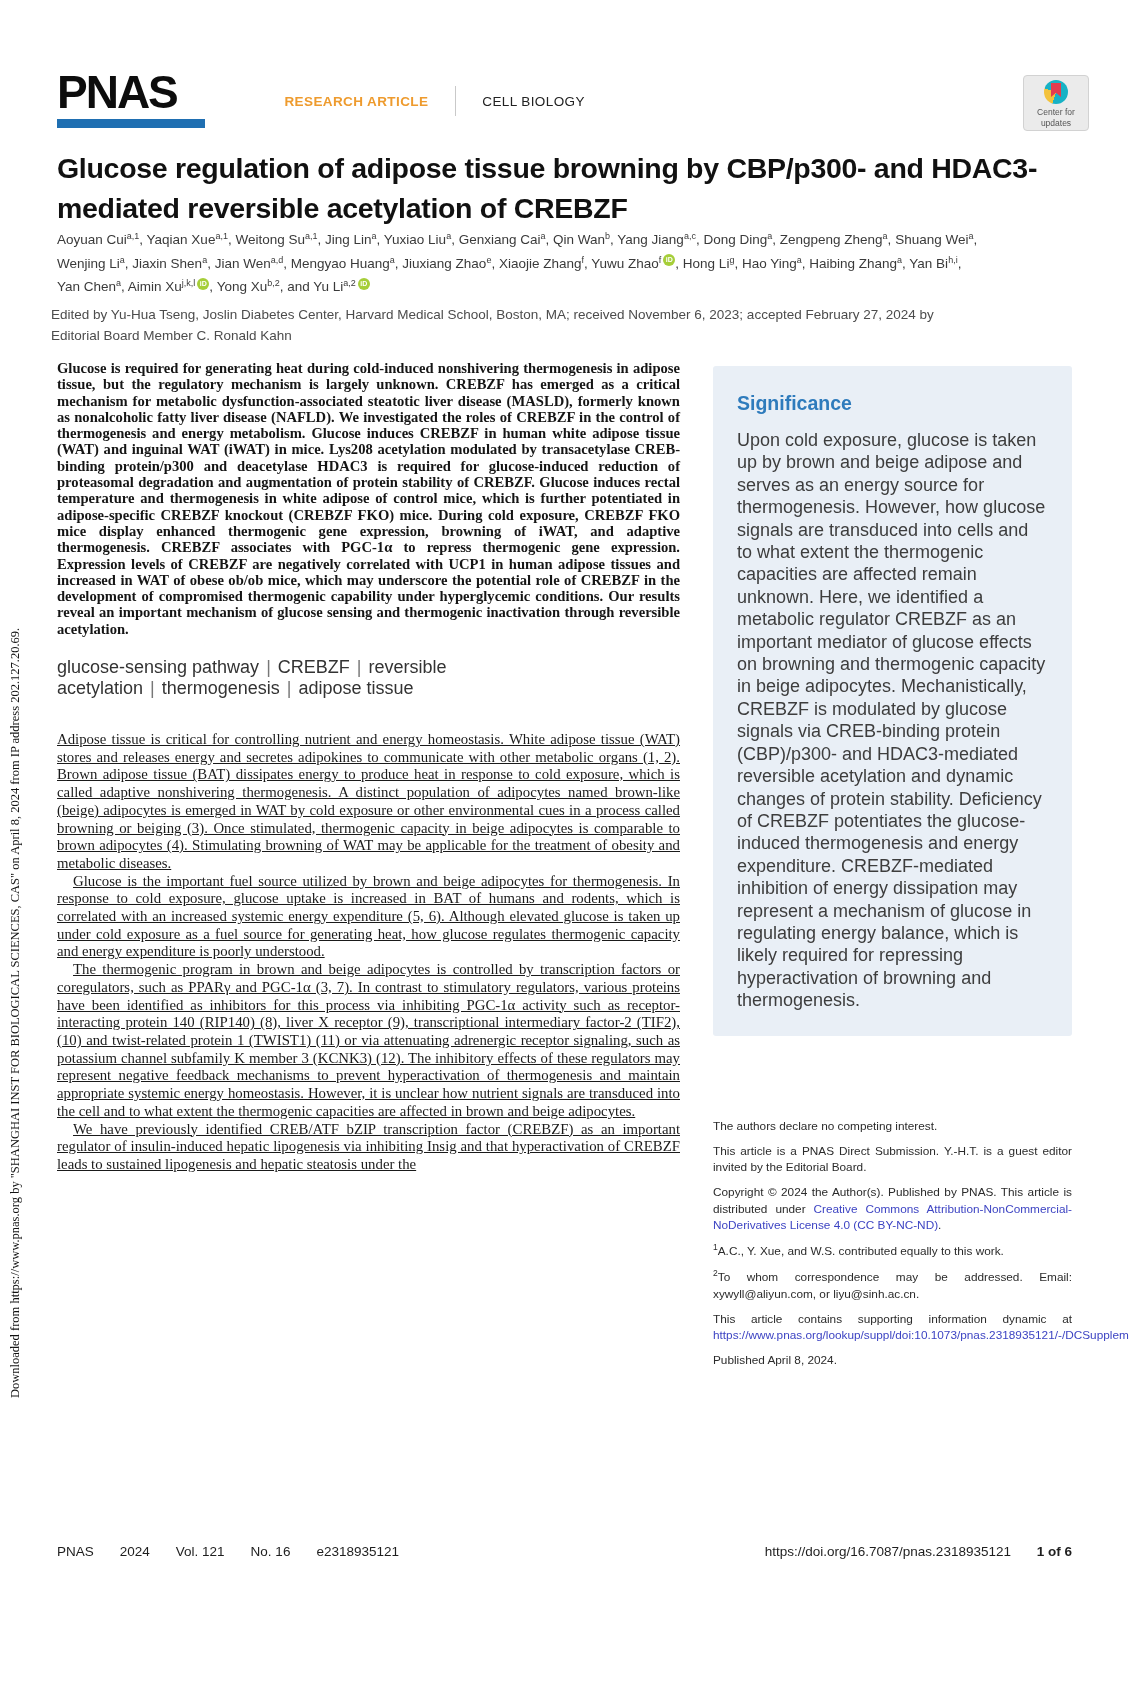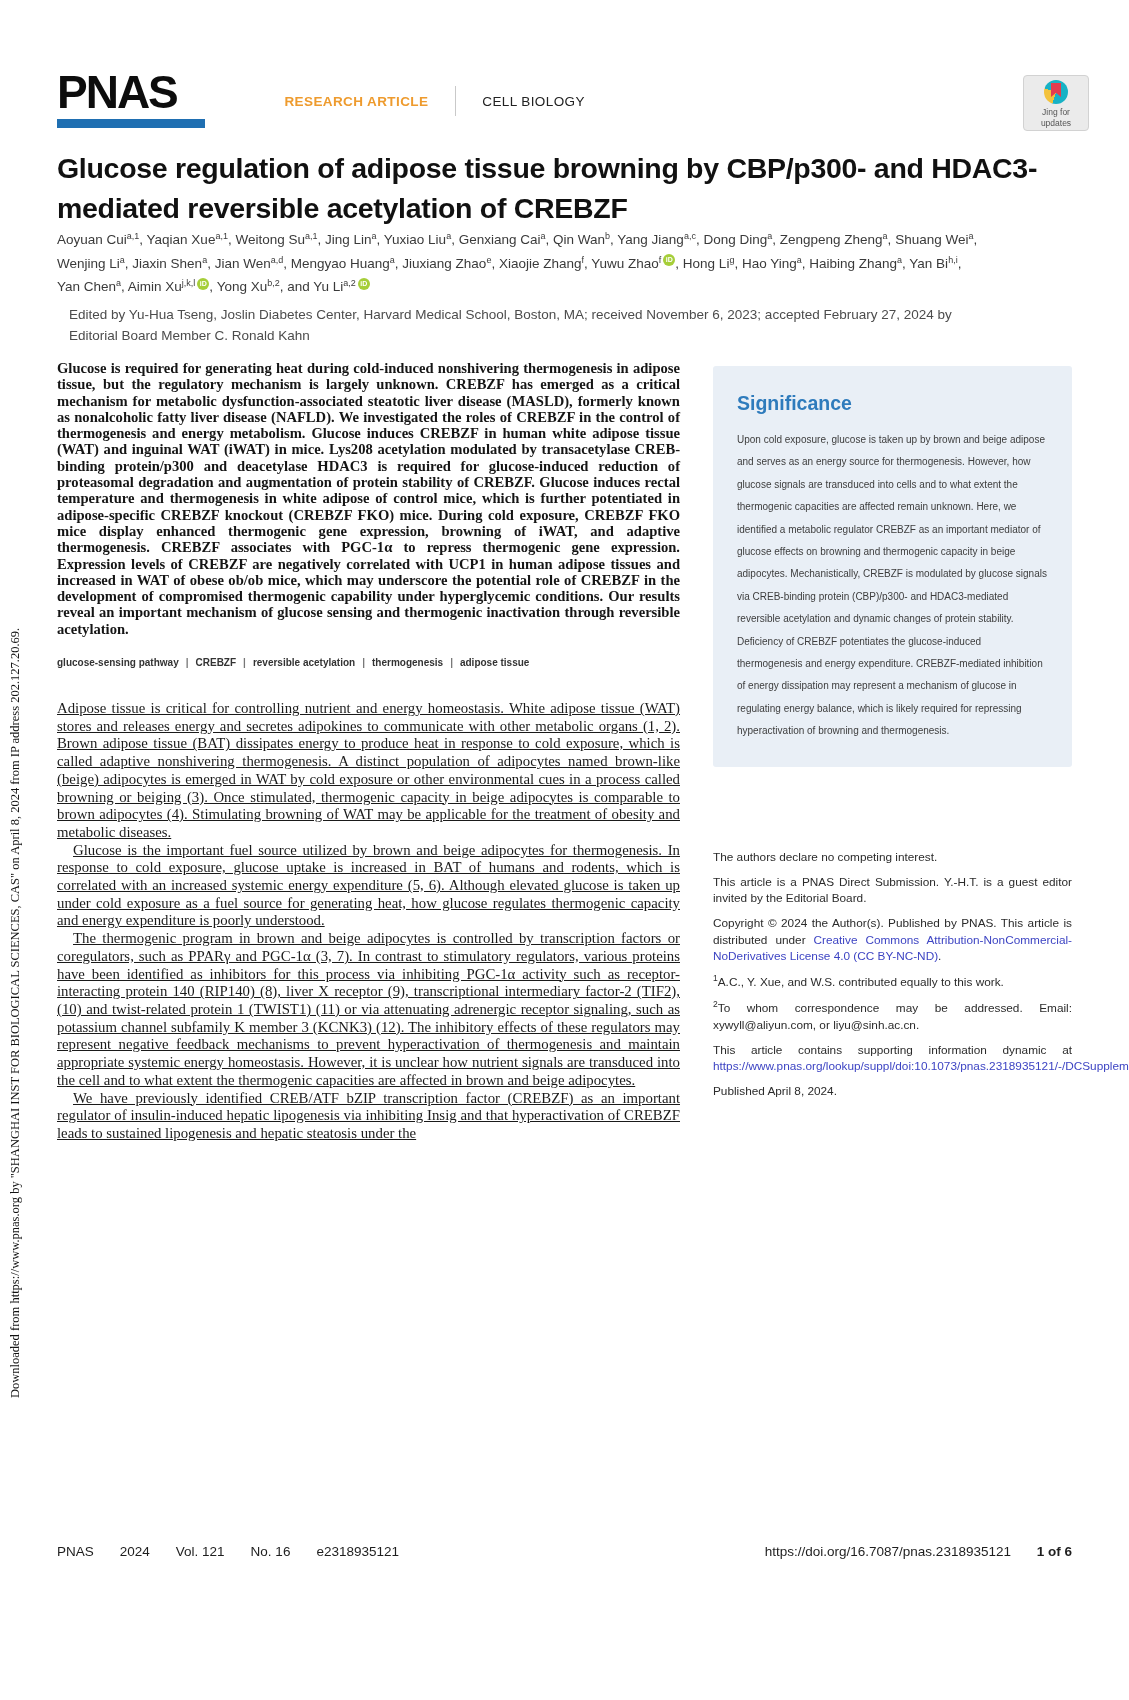--- a/index.html
+++ b/index.html
@@ -35,38 +35,38 @@
     font-size:28.5px;font-weight:700;letter-spacing:-.3px;color:#111;line-height:1.42;}
 
   
   .authors{position:absolute;top:228px;left:57px;width:930px;
     font-size:13.5px;color:#3a3a3a;line-height:1.75;}
   .authors sup{font-size:9px;color:#3a3a3a;}
   .orcid{display:inline-block;width:12px;height:12px;border-radius:50%;background:#a6ce39;color:#fff;
     font-size:7px;font-weight:700;text-align:center;line-height:12px;vertical-align:super;margin-left:2px;cursor:pointer;}
 
   
-  .edited{position:absolute;top:305px;left:69px;width:930px;font-size:13.5px;color:#4c4c4c;line-height:1.55;}
+  .edited{position:absolute;top:305px;left:51px;width:930px;font-size:13.5px;color:#4c4c4c;line-height:1.55;}
 
   
   .main{position:absolute;top:360px;left:57px;width:1015px;display:grid;grid-template-columns:623px 359px;column-gap:33px;}
 
   .abstract{font-family:"Liberation Serif",serif;font-weight:700;font-size:14.6px;line-height:16.3px;
     color:#151515;text-align:justify;}
-  .keywords{margin-top:20px;font-size:10px;color:#333;font-weight:bold;}
+  .keywords{margin-top:20px;font-size:18px;color:#333;}
   .kwsep{color:#777;margin:0 7px;}
   .bodytext{margin-top:32px;font-family:"Liberation Serif",serif;font-size:14.8px;line-height:17.7px;
     color:#1a1a1a;text-align:justify;}
   .bodytext p{margin:0;text-decoration:underline;}
   .bodytext p.indent{text-indent:16px;}
 
   
   .sigbox{background:#e9eff6;border-radius:3px;padding:26px 24px 24px 24px;margin-top:6px;}
   .sighead{color:#2e7bbc;font-size:19.5px;font-weight:700;margin:0 0 14px 0;}
-  .sigtext{font-size:10px;line-height:22.4px;color:#3d3d3d;}
+  .sigtext{font-size:18px;line-height:22.4px;color:#3d3d3d;}
 
   
   .footnotes{margin-top:82px;font-size:11.8px;line-height:1.38;color:#2b2b2b;}
   .fn{margin-bottom:9px;text-align:justify;}
   .fn sup{font-size:8.5px;}
   .fn-link{color:#3d44c3;cursor:pointer;}
 
   
   .footer{position:absolute;top:1544px;left:57px;right:57px;font-size:13.5px;color:#1e1e1e;}
   .footer .left{float:left;}
@@ -90,21 +90,21 @@
     <div class="header-tags">
       <span class="tag-research">RESEARCH ARTICLE</span>
       <span class="tag-divider"></span>
       <span class="tag-section">CELL BIOLOGY</span>
     </div>
     <div class="check-badge">
       <div class="cm-circle">
         <div class="cm-book"></div>
       </div>
       <div class="check-label">
-        <span>Jing for</span><br>
+        <span>Center for</span><br>
         <span>updates</span>
       </div>
     </div>
   </div>
 
   <div class="title">Glucose regulation of adipose tissue browning by CBP/p300- and HDAC3-mediated reversible acetylation of CREBZF</div>
 
   <div class="authors" id="authors"><span>Aoyuan Cui<sup>a,1</sup></span>, <span>Yaqian Xue<sup>a,1</sup></span>, <span>Weitong Su<sup>a,1</sup></span>, <span>Jing Lin<sup>a</sup></span>, <span>Yuxiao Liu<sup>a</sup></span>, <span>Genxiang Cai<sup>a</sup></span>, <span>Qin Wan<sup>b</sup></span>, <span>Yang Jiang<sup>a,c</sup></span>, <span>Dong Ding<sup>a</sup></span>, <span>Zengpeng Zheng<sup>a</sup></span>, <span>Shuang Wei<sup>a</sup></span>, <span>Wenjing Li<sup>a</sup></span>, <span>Jiaxin Shen<sup>a</sup></span>, <span>Jian Wen<sup>a,d</sup></span>, <span>Mengyao Huang<sup>a</sup></span>, <span>Jiuxiang Zhao<sup>e</sup></span>, <span>Xiaojie Zhang<sup>f</sup></span>, <span>Yuwu Zhao<sup>f</sup><span class="orcid">iD</span></span>, <span>Hong Li<sup>g</sup></span>, <span>Hao Ying<sup>a</sup></span>, <span>Haibing Zhang<sup>a</sup></span>, <span>Yan Bi<sup>h,i</sup></span>, <span>Yan Chen<sup>a</sup></span>, <span>Aimin Xu<sup>j,k,l</sup><span class="orcid">iD</span></span>, <span>Yong Xu<sup>b,2</sup></span>, <span>and Yu Li<sup>a,2</sup><span class="orcid">iD</span></span></div>
 
   <div class="edited">Edited by Yu-Hua Tseng, Joslin Diabetes Center, Harvard Medical School, Boston, MA; received November 6, 2023; accepted February 27, 2024 by Editorial Board Member C. Ronald Kahn</div>

